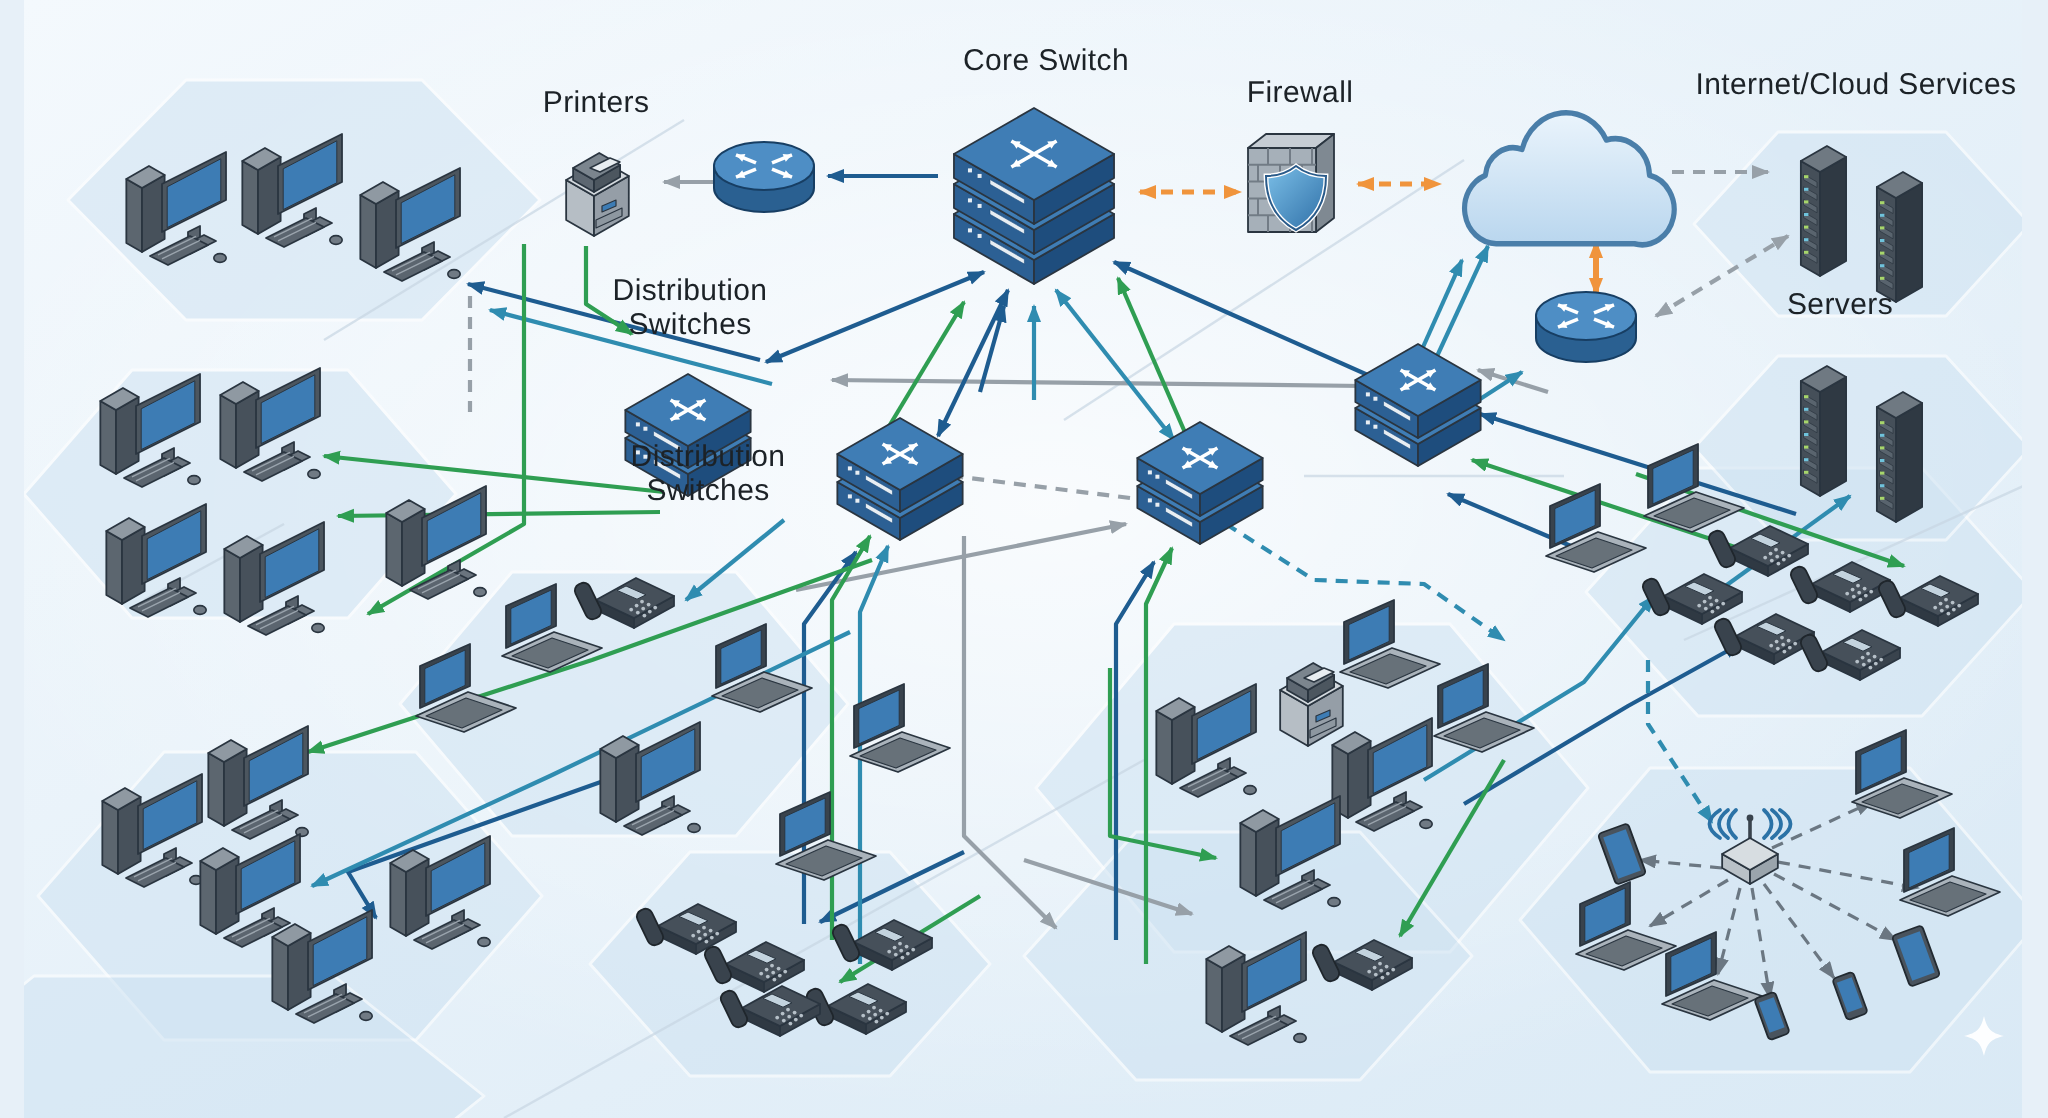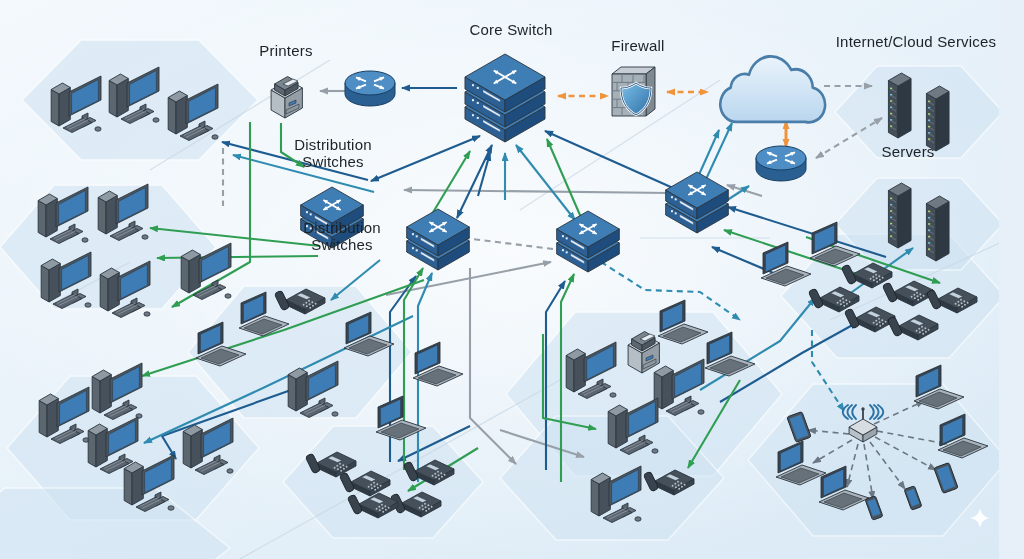--- a/index.html
+++ b/index.html
@@ -1,17 +1,17 @@
 <!DOCTYPE html>
 <html><head>
 <meta charset="utf-8">
 <style>
   html,body{margin:0;padding:0;background:#e7f0f8;}
   #stage{position:relative;width:999px;height:559px;overflow:hidden;
-         font-family:"Liberation Sans", sans-serif;}
+         font-family:"Liberation Sans", sans-serif;padding-left:12px;}
   svg text{font-family:"Liberation Sans", sans-serif;font-weight:500;
            fill:#1c2227;letter-spacing:.2px;}
 </style>
 </head>
 <body>
 
 <div id="stage">
   <svg id="net" width="1024" height="559" viewBox="0 0 1024 559">
     <defs>
       <linearGradient id="gbg" x1="0" y1="0" x2="1" y2="1">

